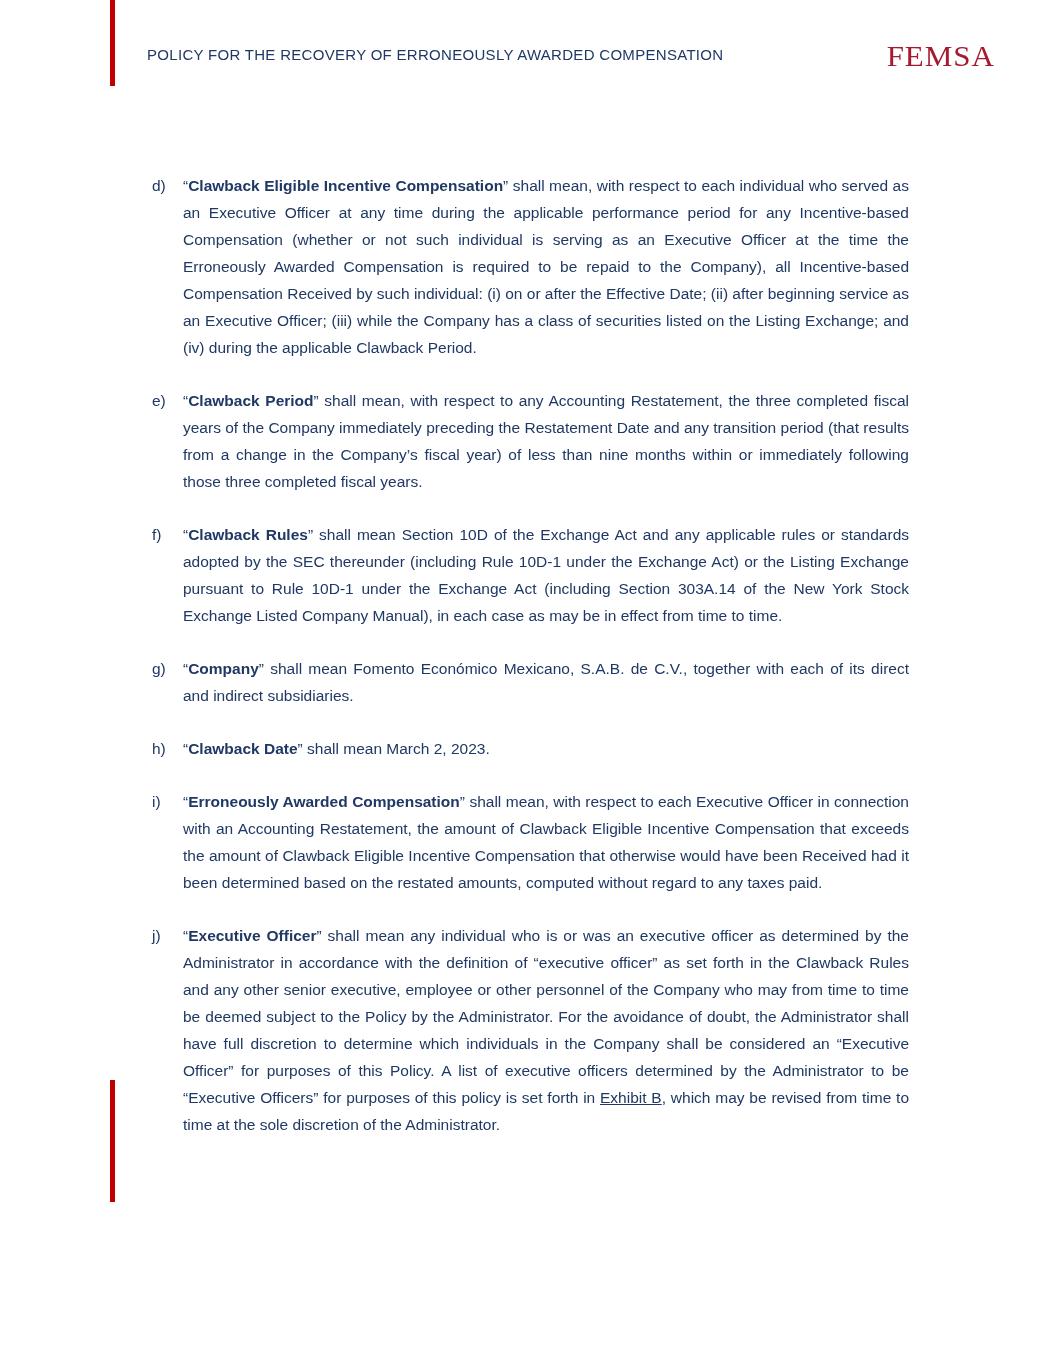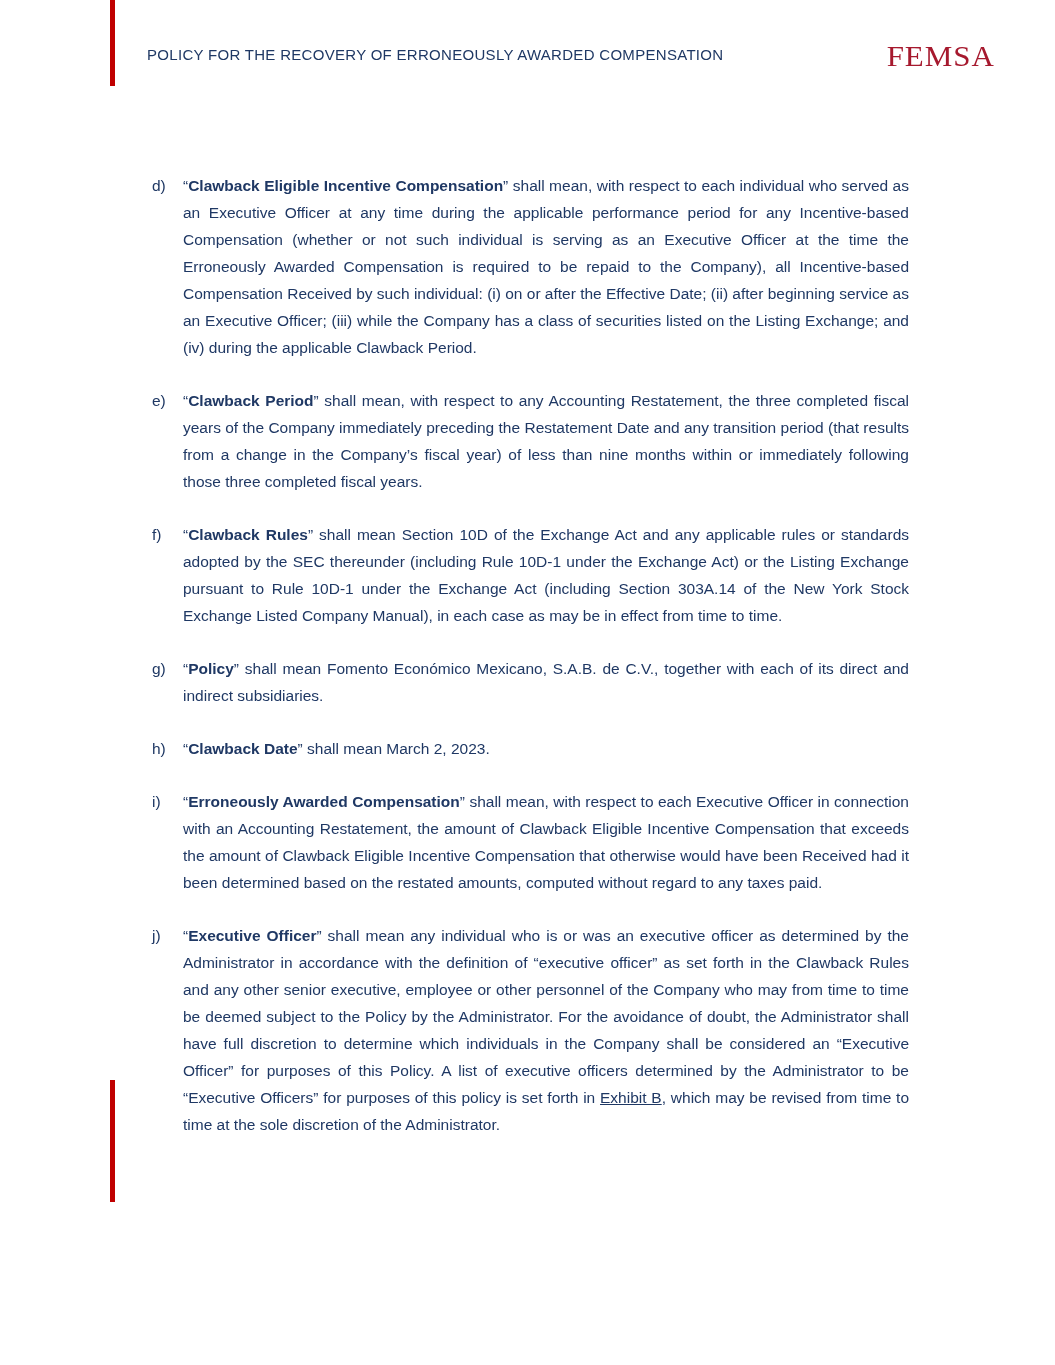--- a/index.html
+++ b/index.html
@@ -101,21 +101,21 @@
       <div class="def-item">
         <div class="def-label">e)</div>
         <div class="def-text"><span>“</span><span class="seg-term">Clawback Period</span><span>” shall mean, with respect to any Accounting Restatement, the three completed fiscal years of the Company immediately preceding the Restatement Date and any transition period (that results from a change in the Company’s fiscal year) of less than nine months within or immediately following those three completed fiscal years.</span></div>
       </div>
       <div class="def-item">
         <div class="def-label">f)</div>
         <div class="def-text"><span>“</span><span class="seg-term">Clawback Rules</span><span>” shall mean Section 10D of the Exchange Act and any applicable rules or standards adopted by the SEC thereunder (including Rule 10D-1 under the Exchange Act) or the Listing Exchange pursuant to Rule 10D-1 under the Exchange Act (including Section 303A.14 of the New York Stock Exchange Listed Company Manual), in each case as may be in effect from time to time.</span></div>
       </div>
       <div class="def-item">
         <div class="def-label">g)</div>
-        <div class="def-text"><span>“</span><span class="seg-term">Policy</span><span>” shall mean Fomento Económico Mexicano, S.A.B. de C.V., together with each of its direct and indirect subsidiaries.</span></div>
+        <div class="def-text"><span>“</span><span class="seg-term">Company</span><span>” shall mean Fomento Económico Mexicano, S.A.B. de C.V., together with each of its direct and indirect subsidiaries.</span></div>
       </div>
       <div class="def-item">
         <div class="def-label">h)</div>
         <div class="def-text"><span>“</span><span class="seg-term">Clawback Date</span><span>” shall mean March 2, 2023.</span></div>
       </div>
       <div class="def-item">
         <div class="def-label">i)</div>
         <div class="def-text"><span>“</span><span class="seg-term">Erroneously Awarded Compensation</span><span>” shall mean, with respect to each Executive Officer in connection with an Accounting Restatement, the amount of Clawback Eligible Incentive Compensation that exceeds the amount of Clawback Eligible Incentive Compensation that otherwise would have been Received had it been determined based on the restated amounts, computed without regard to any taxes paid.</span></div>
       </div>
       <div class="def-item">

